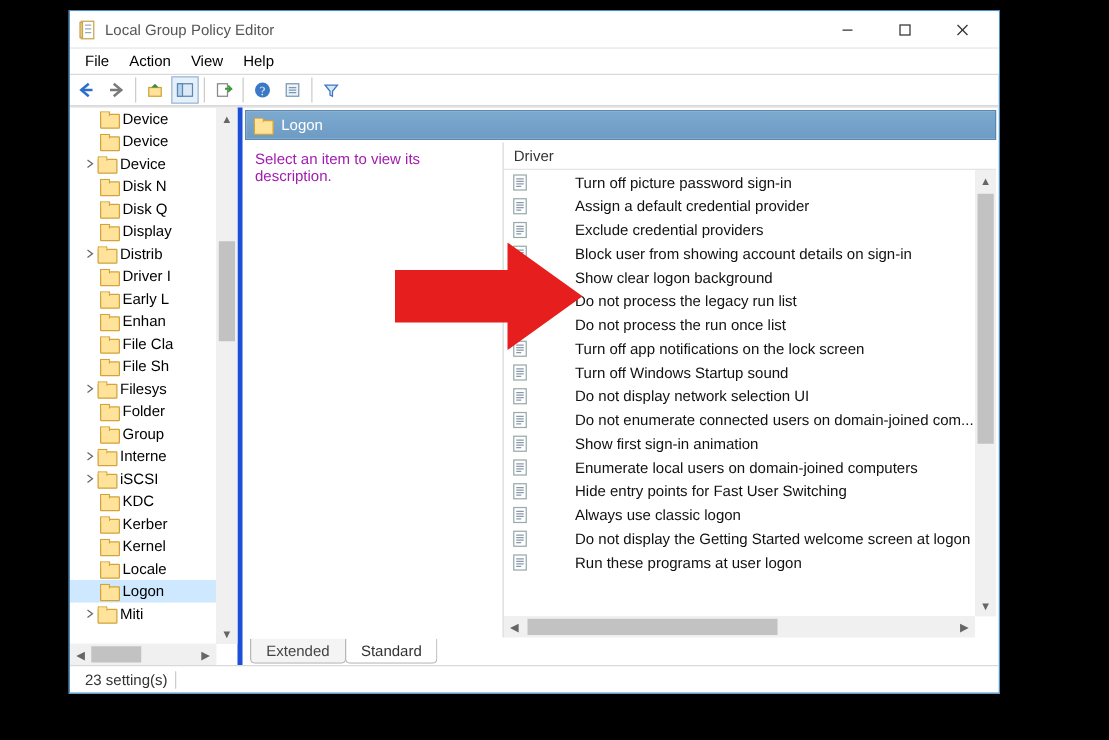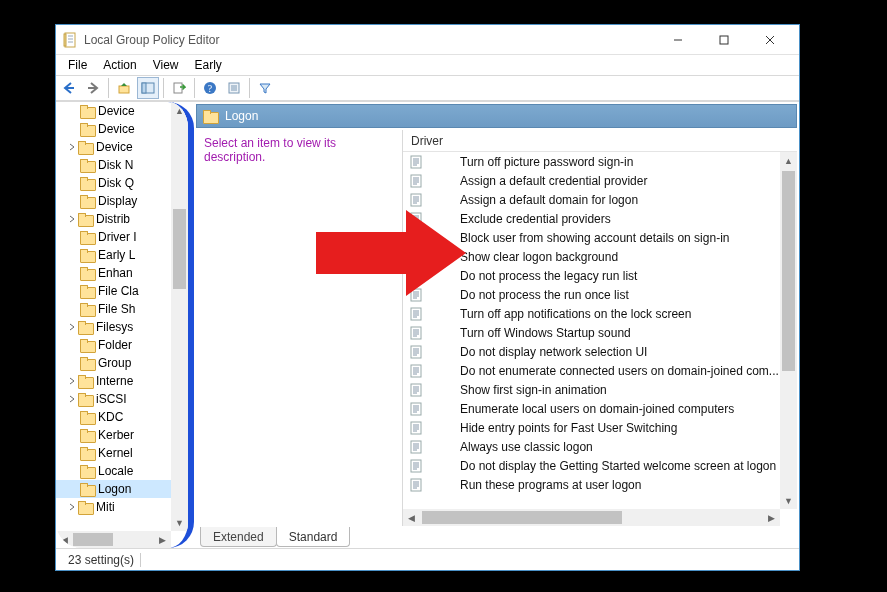--- a/index.html
+++ b/index.html
@@ -8,21 +8,21 @@
     background: #000;
     width: 887px;
     height: 592px;
     font-family: "Segoe UI", Tahoma, sans-serif;
     font-size: 13px;
     overflow: hidden;
   }
   .window {
     position: absolute;
     left: 55px;
-    top: 24px;
+    top: 8px;
     width: 745px;
     height: 547px;
     background: #fff;
     border: 1px solid #4a90c6;
     display: flex;
     flex-direction: column;
   }
   
   .titlebar {
     height: 30px;
@@ -79,24 +79,23 @@
     flex: 1;
     display: flex;
     min-height: 0;
     border-top: 1px solid #d9d9d9;
   }
 
   
   .tree-pane {
     width: 138px;
     min-width: 138px;
-    border-right: 6px solid #1d4ed8;
+    border-right: 4px solid #1d4ed8;
     overflow: hidden;
     position: relative;
-    border-radius: 26px;
   }
   .tree-scroll {
     position:absolute;
     top:0; left:0; right:17px; bottom:17px;
     overflow:hidden;
   }
   .tree-vscroll {
     position:absolute; right:0; top:0; width:17px; bottom:17px;
     background:#f0f0f0;
     display:flex; flex-direction:column;
@@ -269,21 +268,21 @@
             <line x1="9" y1="1" x2="1" y2="9" stroke="#333"></line>
           </svg>
         </div>
     </div>
   </div>
 
   <div class="menubar">
     <div class="menu-item">File</div>
     <div class="menu-item">Action</div>
     <div class="menu-item">View</div>
-    <div class="menu-item">Early</div>
+    <div class="menu-item">Help</div>
   </div>
 
   <div class="toolbar">
     <div class="tbtn">
         <svg width="14" height="14" viewBox="0 0 14 14">
           <path d="M9 2 L3 7 L9 12" fill="none" stroke="#2a6fc9" stroke-width="2"></path>
           <line x1="3" y1="7" x2="12" y2="7" stroke="#2a6fc9" stroke-width="2"></line>
         </svg>
       </div>
     <div class="tbtn">
@@ -521,30 +520,20 @@
                 <span>Assign a default credential provider</span>
               </div>
               <div class="list-row">
                 <span class="setting-ic"><svg viewBox="0 0 14 14" width="14" height="14">
                     <rect x="2" y="1" width="10" height="12" fill="#fff" stroke="#9aa"></rect>
                     <line x1="4" y1="4" x2="10" y2="4" stroke="#89a"></line>
                     <line x1="4" y1="6" x2="10" y2="6" stroke="#89a"></line>
                     <line x1="4" y1="8" x2="10" y2="8" stroke="#89a"></line>
                     <line x1="4" y1="10" x2="8" y2="10" stroke="#89a"></line>
                   </svg></span>
-                <span>Assign a default domain for logon</span>
-              </div>
-              <div class="list-row">
-                <span class="setting-ic"><svg viewBox="0 0 14 14" width="14" height="14">
-                    <rect x="2" y="1" width="10" height="12" fill="#fff" stroke="#9aa"></rect>
-                    <line x1="4" y1="4" x2="10" y2="4" stroke="#89a"></line>
-                    <line x1="4" y1="6" x2="10" y2="6" stroke="#89a"></line>
-                    <line x1="4" y1="8" x2="10" y2="8" stroke="#89a"></line>
-                    <line x1="4" y1="10" x2="8" y2="10" stroke="#89a"></line>
-                  </svg></span>
                 <span>Exclude credential providers</span>
               </div>
               <div class="list-row">
                 <span class="setting-ic"><svg viewBox="0 0 14 14" width="14" height="14">
                     <rect x="2" y="1" width="10" height="12" fill="#fff" stroke="#9aa"></rect>
                     <line x1="4" y1="4" x2="10" y2="4" stroke="#89a"></line>
                     <line x1="4" y1="6" x2="10" y2="6" stroke="#89a"></line>
                     <line x1="4" y1="8" x2="10" y2="8" stroke="#89a"></line>
                     <line x1="4" y1="10" x2="8" y2="10" stroke="#89a"></line>
                   </svg></span>

